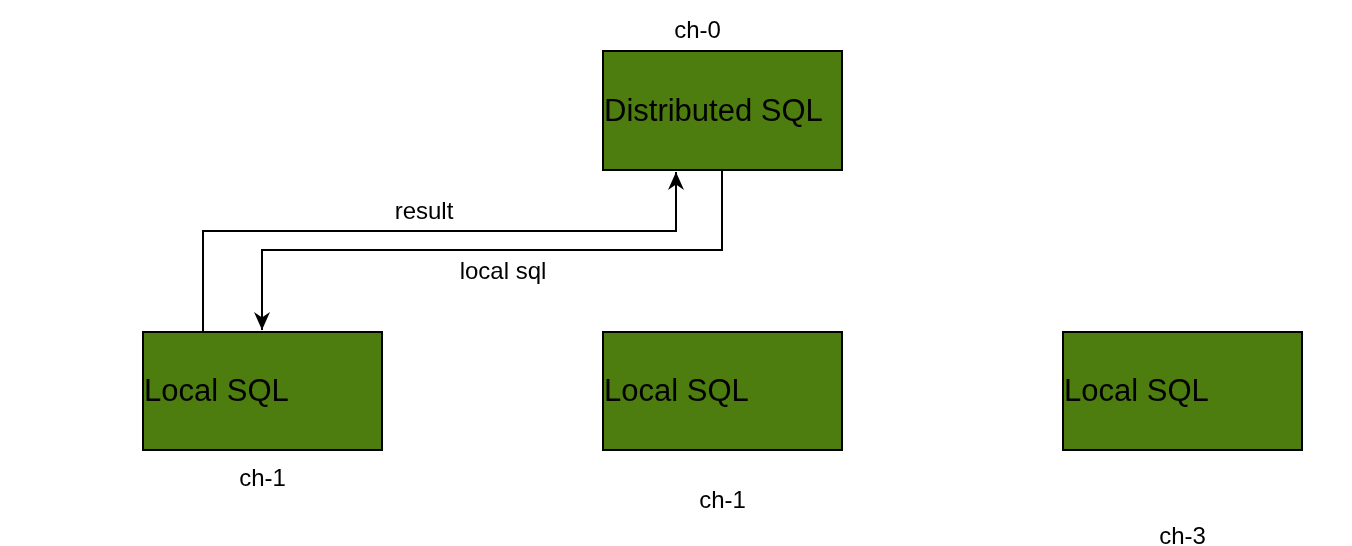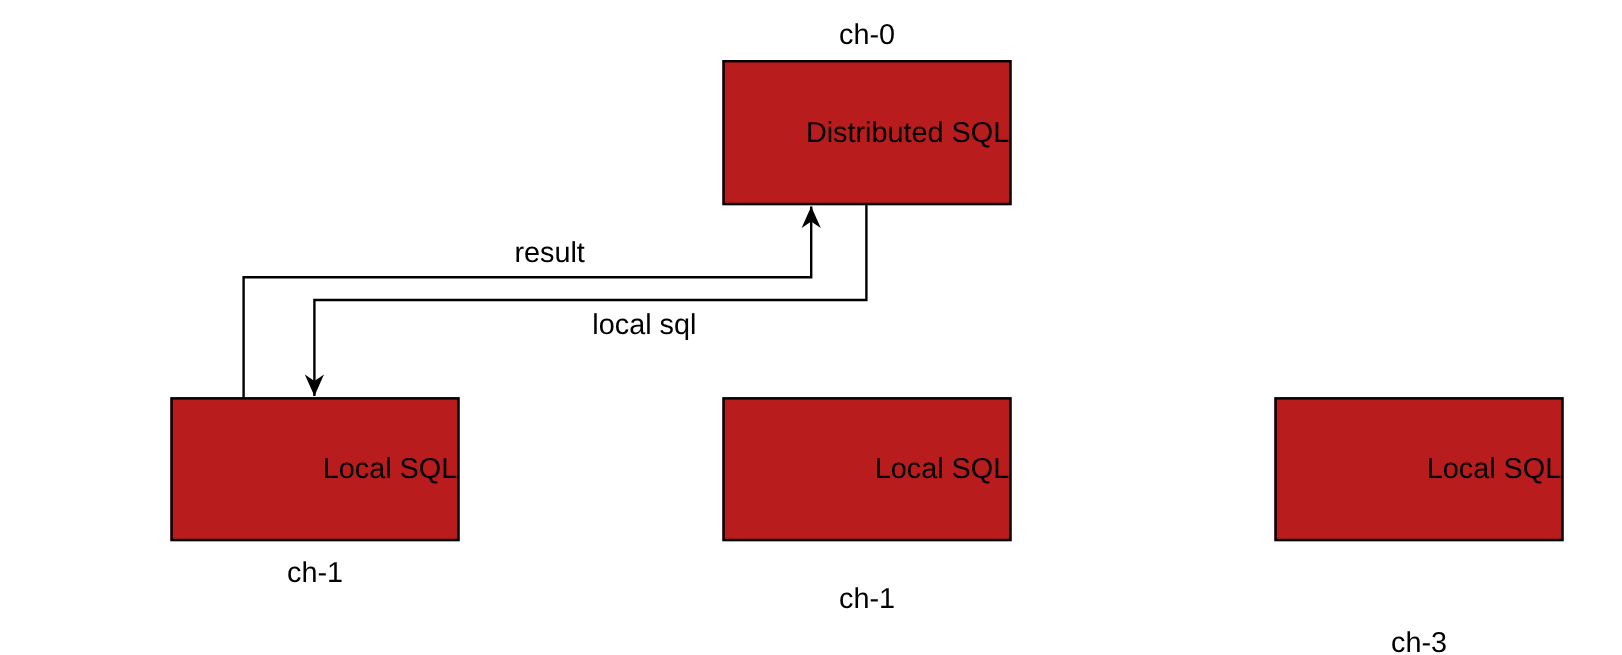--- a/index.html
+++ b/index.html
@@ -25,53 +25,52 @@
   }
   .edge-path {
     fill: none;
     stroke: #000000;
     stroke-width: 2;
   }
   .node {
     position: absolute;
     box-sizing: border-box;
     border: 2px solid #000000;
-    background: #b91c1c;
+    background: #4d7c0f;
     display: flex;
     align-items: center;
-    justify-content: flex-end;
-    font-size: 24px;
+    justify-content: flex-start;
+    font-size: 31px;
     line-height: 24px;
     white-space: nowrap;
   }
   .node-ch0 { left: 602px;  top: 50px;  width: 241px; height: 121px; }
   .node-ch1 { left: 142px;  top: 331px; width: 241px; height: 120px; }
   .node-ch2 { left: 602px;  top: 331px; width: 241px; height: 120px; }
   .node-ch3 { left: 1062px; top: 331px; width: 241px; height: 120px; }
 
   .tag-label {
     position: absolute;
     font-size: 24px;
     line-height: 24px;
     text-align: center;
     white-space: nowrap;
   }
-  .tag-ch0 { left: 602px;  top: 18px;  width: 241px; }
+  .tag-ch0 { left: 577px;  top: 18px;  width: 241px; }
   .tag-ch1 { left: 142px;  top: 466px; width: 241px; }
   .tag-ch2 { left: 602px;  top: 488px; width: 241px; }
   .tag-ch3 { left: 1062px; top: 488px; width: 241px; margin-top: 36px; }
 
   .edge-label {
     position: absolute;
     font-size: 24px;
     line-height: 24px;
     white-space: nowrap;
     transform: translateX(-50%);
     background: #ffffff;
-    margin-left: 34px;
   }
   .edge-label-result   { left: 424px; top: 199px; }
   .edge-label-localsql { left: 503px; top: 259px; }
 </style>
 </head>
 <body>
 
 <div class="stage">
 
   <svg class="edges-layer" width="1352" height="546" viewBox="0 0 1352 546" xmlns="http://www.w3.org/2000/svg">

